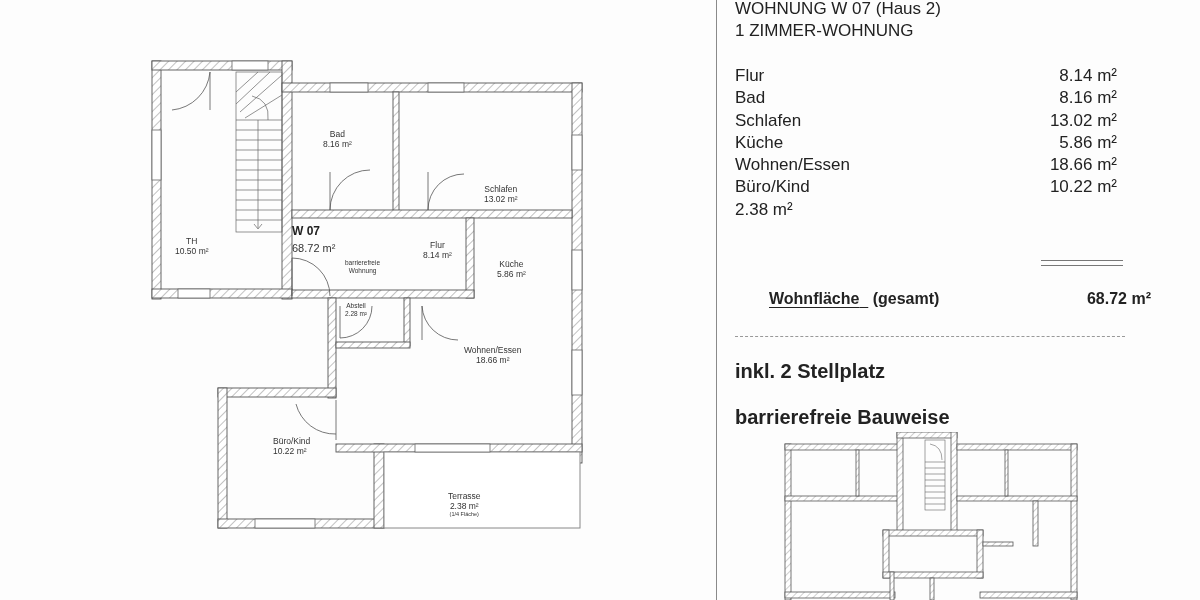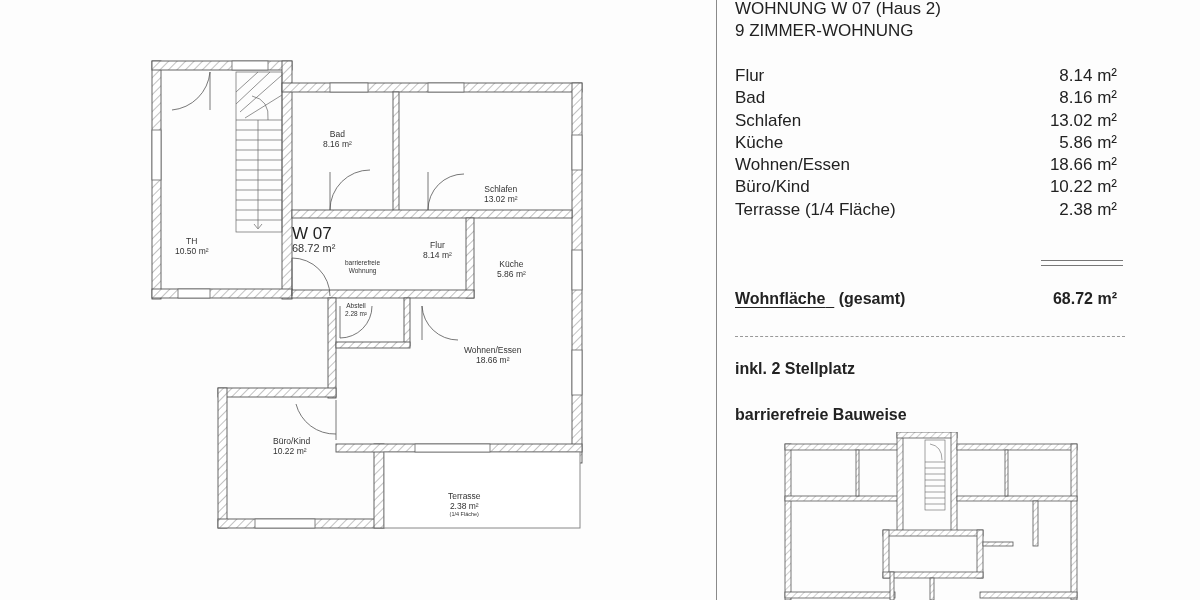--- a/index.html
+++ b/index.html
@@ -1,33 +1,33 @@
 <!DOCTYPE html>
 <html><head>
 <meta charset="utf-8">
 <style>
   html, body { margin:0; padding:0; }
   body { width:1200px; height:600px; background:#fdfdfd; position:relative; overflow:hidden; font-family:"Liberation Sans", sans-serif; color:#1a1a1a; }
   #plan { position:absolute; left:0; top:0; }
   .lbl { position:absolute; text-align:center; font-family:"Liberation Sans", sans-serif; color:#333; line-height:1.2; white-space:nowrap; }
   .sm { font-size:8.5px; }
   .xs { font-size:6.5px; }
-  .big { font-size:17px; color:#222; }
+  .big { font-size:12px; color:#222;font-weight:bold; }
   .divider { position:absolute; left:716px; top:0; width:1px; height:600px; background:#8a8a8a; }
   .info { position:absolute; left:735px; top:0; width:385px; }
   .title { font-size:17px; line-height:21px; color:#222; }
   .title1 { position:absolute; top:-2px; left:0; }
   .title2 { position:absolute; top:20px; left:0; }
   .rooms { position:absolute; top:65px; left:0; width:382px; }
   .row { display:flex; justify-content:space-between; font-size:17px; line-height:22.3px; color:#222; }
   .dbl { position:absolute; top:260px; left:1041px; width:82px; height:4px; border-top:1px solid #777; border-bottom:1px solid #777; }
-  .total { position:absolute; top:290px; left:735px; width:382px; display:flex; justify-content:space-between; font-size:16px; font-weight:bold; color:#222; }
+  .total { position:absolute; top:290px; left:769px; width:382px; display:flex; justify-content:space-between; font-size:16px; font-weight:bold; color:#222; }
   .total .u { text-decoration:underline; text-underline-offset:3px; }
   .dash { position:absolute; top:336px; left:735px; width:390px; border-top:1.5px dashed #999; }
-  .note { position:absolute; left:735px; font-size:16px; font-weight:bold; color:#222; }
+  .note { position:absolute; left:735px; font-size:20px; font-weight:bold; color:#222; }
 </style>
 </head>
 <body>
 
 <svg id="plan" width="716" height="600" viewBox="0 0 716 600">
   <defs>
     <pattern id="hatch" patternUnits="userSpaceOnUse" width="6" height="6" patternTransform="rotate(45)">
       <rect width="6" height="6" fill="#fff"></rect>
       <line x1="0" y1="0" x2="0" y2="6" stroke="#777" stroke-width="0.9"></line>
     </pattern>
@@ -164,21 +164,21 @@
 <div class="lbl sm" style="left:448px;top:483px;margin-top:8px;">
   <div>Terrasse</div>
   <div>2.38 m²</div>
   <div class="xs" style="font-size:5.5px;">(1/4 Fläche)</div>
 </div>
 
 <div class="divider"></div>
 
 <div class="info">
   <div class="title title1">WOHNUNG  W 07 (Haus 2)</div>
-  <div class="title title2">9 ZIMMER-WOHNUNG</div>
+  <div class="title title2">1 ZIMMER-WOHNUNG</div>
   <div class="rooms">
     <div class="row">
         <span>Flur</span>
         <span>8.14 m²</span>
       </div>
     <div class="row">
         <span>Bad</span>
         <span>8.16 m²</span>
       </div>
     <div class="row">
@@ -191,21 +191,20 @@
       </div>
     <div class="row">
         <span>Wohnen/Essen</span>
         <span>18.66 m²</span>
       </div>
     <div class="row">
         <span>Büro/Kind</span>
         <span>10.22 m²</span>
       </div>
     <div class="row">
-        <span>Terrasse (1/4 Fläche)</span>
         <span>2.38 m²</span>
       </div>
   </div>
 </div>
 <div class="dbl"></div>
 <div class="total">
   <span><span class="u">Wohnfläche</span><span class="u">&nbsp;&nbsp;</span>&nbsp;<span>(gesamt)</span></span>
   <span>68.72 m²</span>
 </div>
 <div class="dash"></div>

